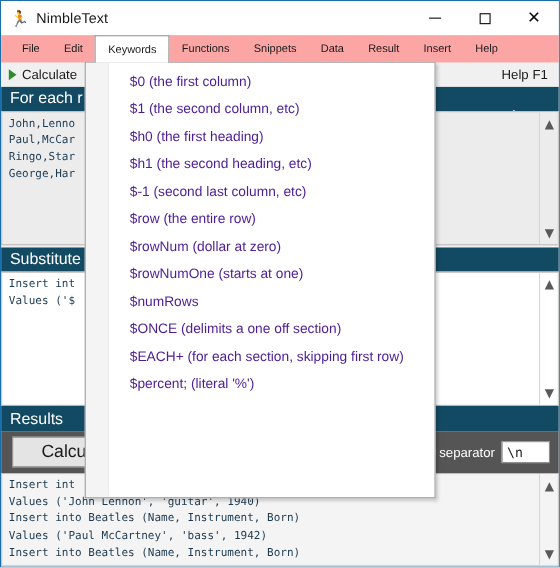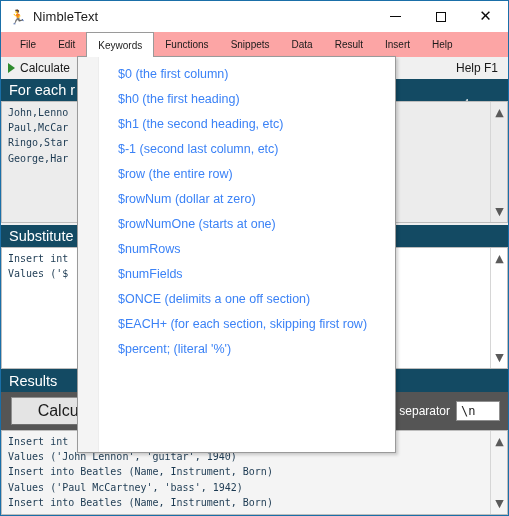--- a/index.html
+++ b/index.html
@@ -182,21 +182,21 @@
     width: 21px; height: 100%;
     background: #f4f4f4;
     border-right: 1px solid #ededed;
   }
   .dd-list { position: absolute; left: 0; top: 4px; width: 100%; }
   .dd-item {
     height: 25px;
     display: flex; align-items: center;
     padding-left: 40px;
     font-size: 12.5px;
-    color: #3b82f6;
+    color: #4c1d95;
     white-space: nowrap;
   }
 </style>
 </head>
 <body>
 
 <div id="app">
 
   <div class="titlebar">
     <div class="title-icon">🏃</div>
@@ -283,28 +283,28 @@
     <div class="vsb" style="background:#f4f4f4;">
       <div class="arw up">▲</div>
       <div class="arw dn">▼</div>
     </div>
   </div>
 
   <div class="dropdown">
     <div class="dd-gutter"></div>
     <div class="dd-list">
       <div class="dd-item">$0 (the first column)</div>
+      <div class="dd-item">$1 (the second column, etc)</div>
       <div class="dd-item">$h0 (the first heading)</div>
       <div class="dd-item">$h1 (the second heading, etc)</div>
       <div class="dd-item">$-1 (second last column, etc)</div>
       <div class="dd-item">$row (the entire row)</div>
       <div class="dd-item">$rowNum (dollar at zero)</div>
       <div class="dd-item">$rowNumOne (starts at one)</div>
       <div class="dd-item">$numRows</div>
-      <div class="dd-item">$numFields</div>
       <div class="dd-item">$ONCE (delimits a one off section)</div>
       <div class="dd-item">$EACH+ (for each section, skipping first row)</div>
       <div class="dd-item">$percent; (literal '%')</div>
 
     </div>
   </div>
 
 </div>
 
 </body></html>

